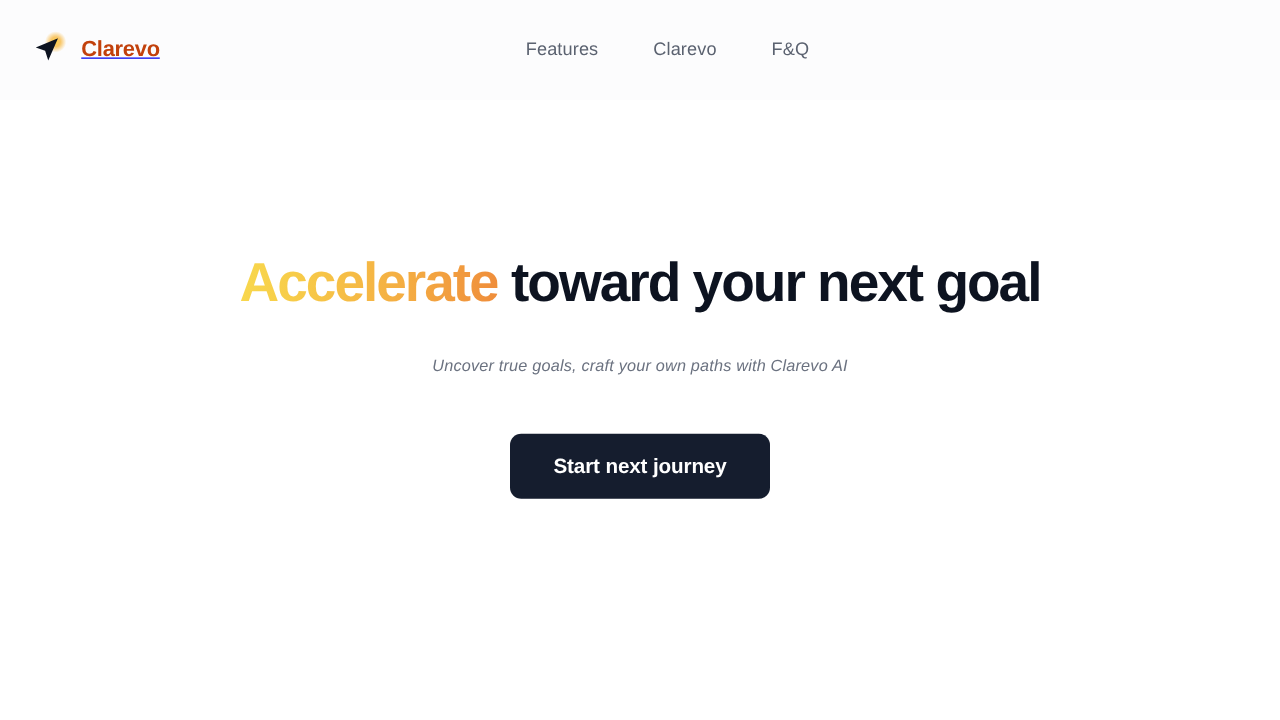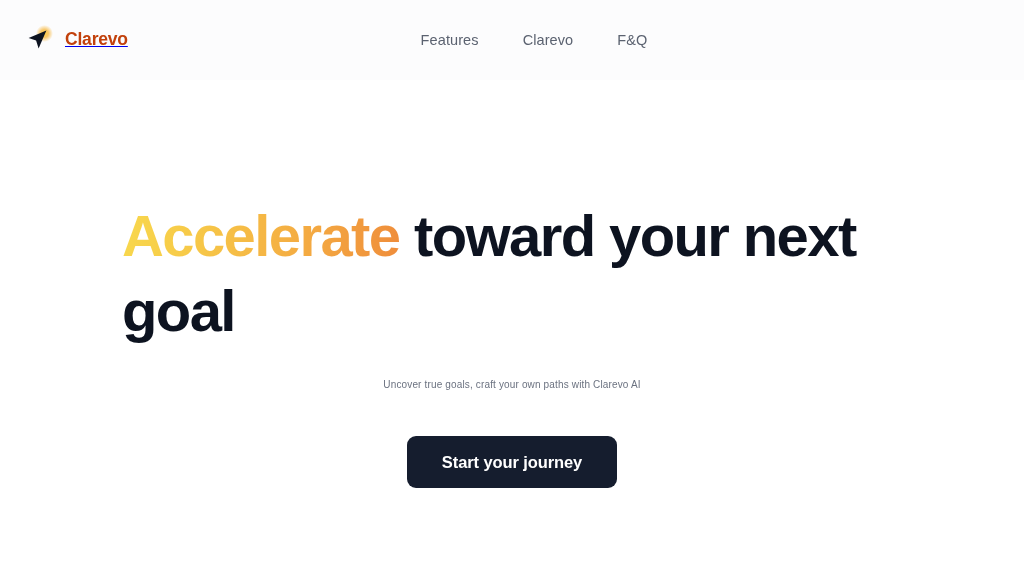--- a/index.html
+++ b/index.html
@@ -102,43 +102,44 @@
   .hero {
     width: 1024px;
     height: 496px;
     display: flex;
     flex-direction: column;
     align-items: center;
     padding-top: 118px;
   }
 
   .hero-title {
-    font-size: 58px;
+    font-size: 44px;
     font-weight: bold;
     line-height: 1.3;
     letter-spacing: -1.6px;
     color: #0d1320;
     max-width: 780px;
   }
 
   .hero-title .accent {
     background: linear-gradient(95deg, #f8d84d 0%, #f7c948 26%, #f4ab42 66%, #ef8d3b 100%);
     -webkit-background-clip: text;
     background-clip: text;
     -webkit-text-fill-color: transparent;
     color: #f2a83f;
   }
 
   .hero-subtitle {
     margin-top: 28px;
-    font-size: 10px;
+    font-size: 13px;
     color: #6b7280;
     letter-spacing: 0.15px;
     text-align: center;
     line-height: 1.5;
+    font-style: italic;
   }
 
   .cta-button {
     margin-top: 44px;
     background: #151d2e;
     color: #ffffff;
     border: none;
     border-radius: 9px;
     font-family: "Liberation Sans", sans-serif;
     font-size: 16.5px;
@@ -181,15 +182,15 @@
 </header>
 
 <main class="hero">
 
   <h1 class="hero-title">
     <span class="accent">Accelerate</span><span> toward your next goal</span>
   </h1>
 
   <p class="hero-subtitle">Uncover true goals, craft your own paths with Clarevo AI</p>
 
-  <button class="cta-button">Start your journey</button>
+  <button class="cta-button">Start next journey</button>
 
 </main>
 
 </body></html>

